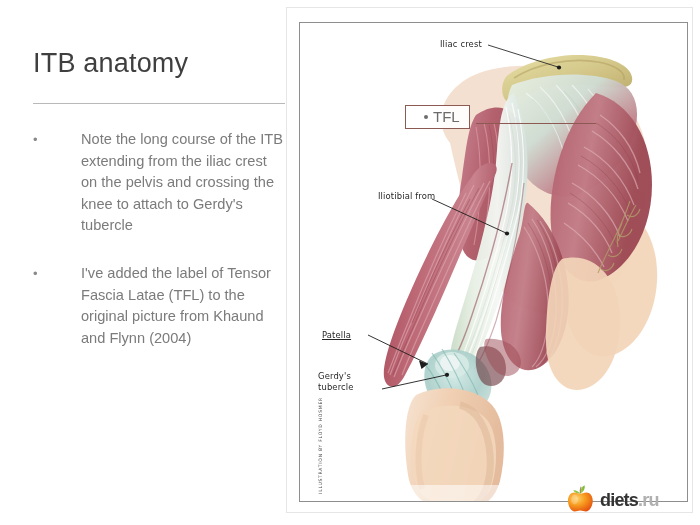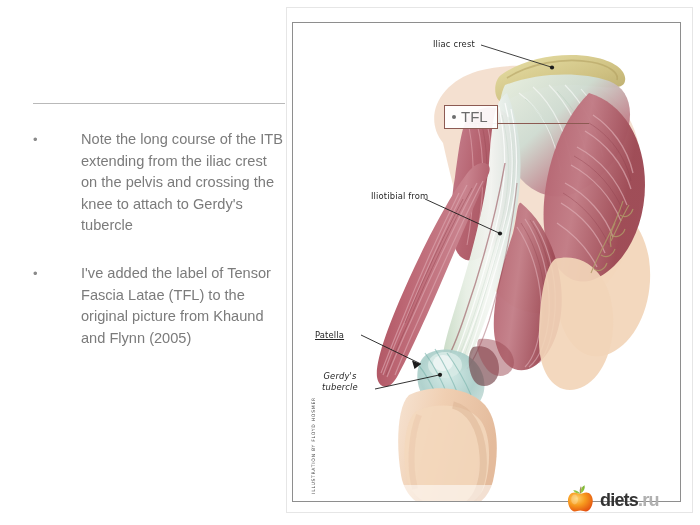--- a/index.html
+++ b/index.html
@@ -84,21 +84,21 @@
     position: absolute;
     left: 287px;
     top: 8px;
     width: 405px;
     height: 504px;
     background: #ffffff;
     box-shadow: 0 0 0 1px #e6e6e6;
   }
   #panel-frame {
     position: absolute;
-    left: 5px;
+    left: 12px;
     top: 14px;
     width: 387px;
     height: 478px;
     border: 1px solid #8e8e8e;
     background: #ffffff;
     overflow: hidden;
   }
 
   
   #artwork {
@@ -115,34 +115,33 @@
     color: #262626;
     font-size: 8.4px;
     font-family: "DejaVu Sans", sans-serif;
     letter-spacing: 0.15px;
     line-height: 10.5px;
     white-space: nowrap;
   }
   #anno-iliac  { left: 140px; top: 16px; }
   #anno-itb    { left: 78px;  top: 168px; }
   #anno-patella{ left: 22px;  top: 307px; text-decoration: underline; }
-  #anno-gerdy  { left: 18px;  top: 348px; text-align: center; white-space: normal; width: 58px; font-style: italic;}
+  #anno-gerdy  { left: 18px;  top: 348px; text-align: left; white-space: normal; width: 58px;}
 
   
   #tfl-callout {
     position: absolute;
     left: 105px;
     top: 82px;
     border: 1px solid #8c5a52;
     background: rgba(255,255,255,0.93);
-    padding: 2px 9px 3px 7px;
+    padding: 2px 9px 3px 18px;
     display: flex;
     align-items: center;
     gap: 5px;
-    margin-left: 46px;
   }
   #tfl-bullet {
     width: 4px; height: 4px;
     border-radius: 50%;
     background: #6d6d6d;
     flex: 0 0 auto;
   }
   #tfl-label {
     font-size: 15px;
     color: #6b6b6b;
@@ -192,33 +191,34 @@
   #wm-text .dark { color: #333333; }
   #wm-text .light { color: #b0b0b0; }
 </style>
 </head>
 <body>
 
 <div id="slide">
 
   <div id="text-col">
 
+    <div id="page-title">ITB anatomy</div>
     <div id="title-rule"></div>
 
     <div class="bullet-block" id="bullet-0">
       <div class="bullet-row">
         <span class="bullet-dot">•</span>
         <span class="bullet-text">Note the long course of the ITB extending from the iliac crest on the pelvis and crossing the knee to attach to Gerdy's tubercle</span>
       </div>
     </div>
 
     <div class="bullet-block" id="bullet-1">
       <div class="bullet-row">
         <span class="bullet-dot">•</span>
-        <span class="bullet-text">I've added the label of Tensor Fascia Latae (TFL) to the original picture from Khaund and Flynn (2005)</span>
+        <span class="bullet-text">I've added the label of Tensor Fascia Latae (TFL) to the original picture from Khaund and Flynn (2004)</span>
       </div>
     </div>
 
   </div>
 
   <div id="image-panel">
     <div id="panel-frame">
 
       <div id="artwork">
         <svg width="387" height="478" viewBox="0 0 387 478" xmlns="http://www.w3.org/2000/svg">

